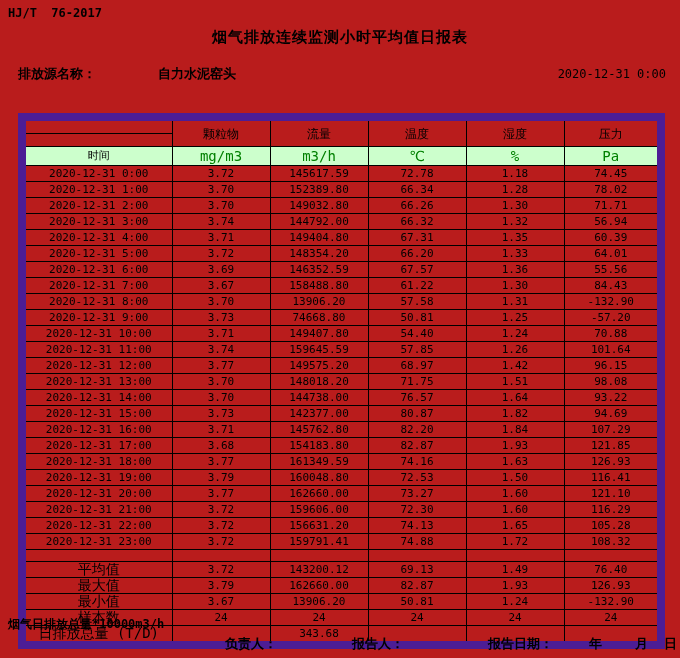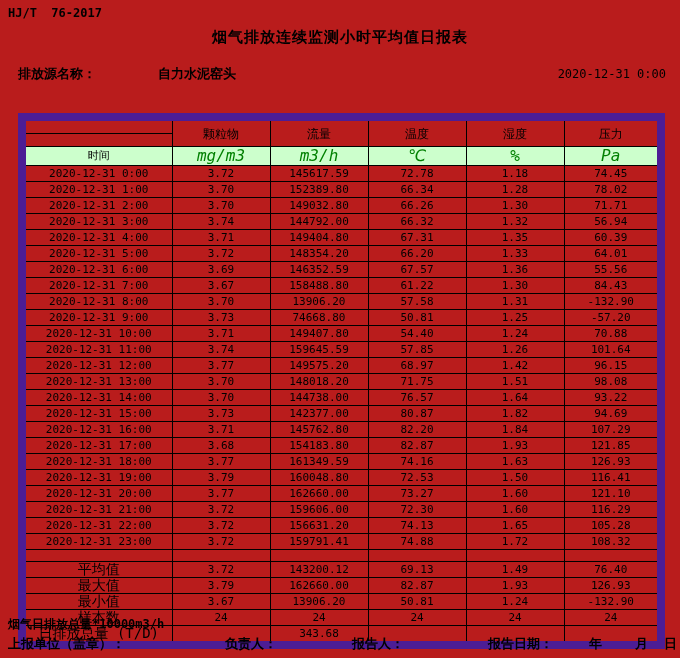--- a/index.html
+++ b/index.html
@@ -21,21 +21,21 @@
     border-collapse:collapse;table-layout:fixed;
     border:8px solid #4c1d95;font-size:11px;
   }
   table.report td{
     border:1px solid #000;text-align:center;vertical-align:middle;
     padding:0;height:15px;line-height:15px;overflow:hidden;white-space:nowrap;
   }
   tr.h-top td{height:12px;line-height:12px;font-size:12px;}
   tr.h-green td{height:18px;line-height:18px;background:#ccffcc;}
   td.time-head{font-size:11px;color:#000;}
-  td.unit-cell{font-size:16px;color:#008000;font-style:italic;}
+  td.unit-cell{font-size:14px;color:#008000;}
   td.pollutant{font-size:12px;}
   tr.sep td{height:11px;line-height:11px;}
   td.slabel{font-size:14px;}
   .footer-note{position:absolute;left:8px;top:616px;font-size:12px;font-weight:bold;}
   .sign-line{position:absolute;left:8px;top:635px;width:672px;height:18px;font-size:13px;font-weight:bold;}
   .sign-line span{position:absolute;top:0;white-space:nowrap;}
   .lbl-unit{left:0;}
   .lbl-resp{left:217px;}
   .lbl-rept{left:344px;}
   .lbl-date{left:480px;}
@@ -328,21 +328,20 @@
           <td></td>
           <td></td>
           <td></td>
         </tr>
       </tbody>
   </table>
 
   <div class="footer-note">烟气日排放总量*10000m3/h</div>
 
   <div class="sign-line">
-    <span class="lbl-unit">上报单位（盖章）：</span>
     <span class="lbl-resp">负责人：</span>
     <span class="lbl-rept">报告人：</span>
     <span class="lbl-date">报告日期：</span>
     <span class="lbl-year">年</span>
     <span class="lbl-month">月</span>
     <span class="lbl-day">日</span>
   </div>
 
 </div>
 

